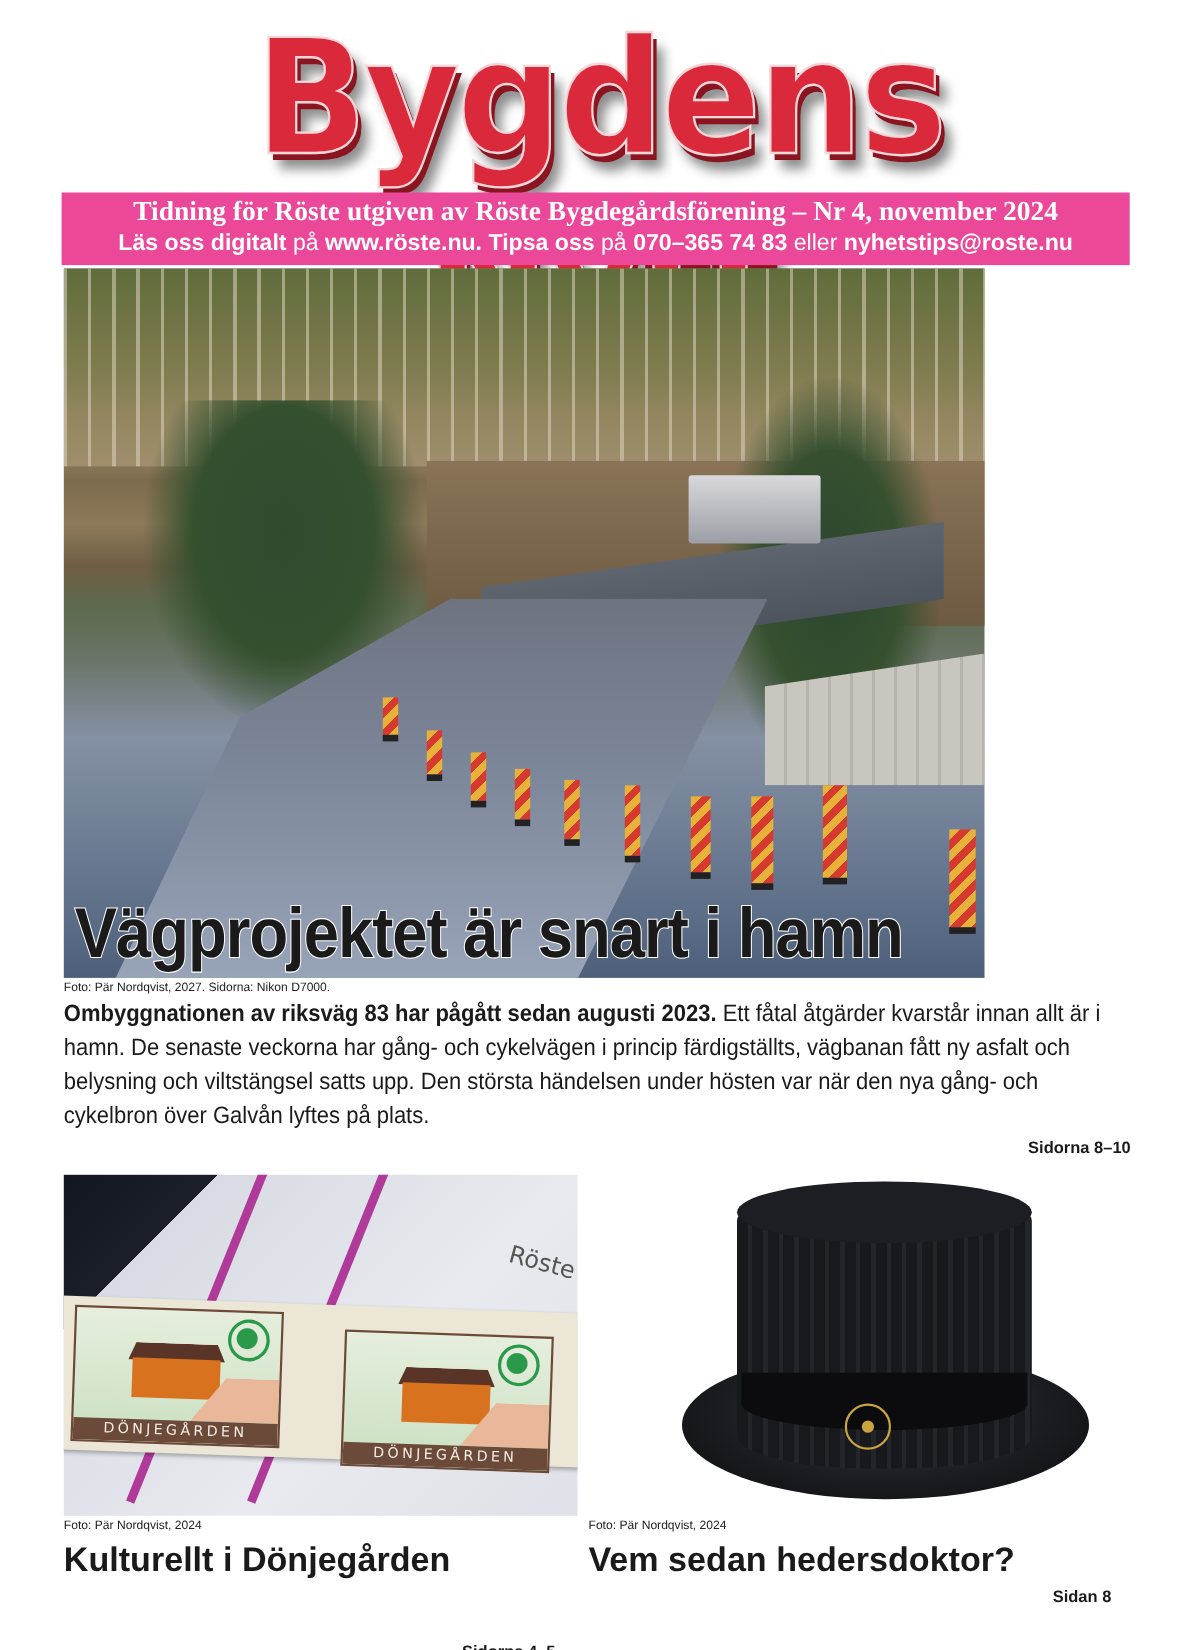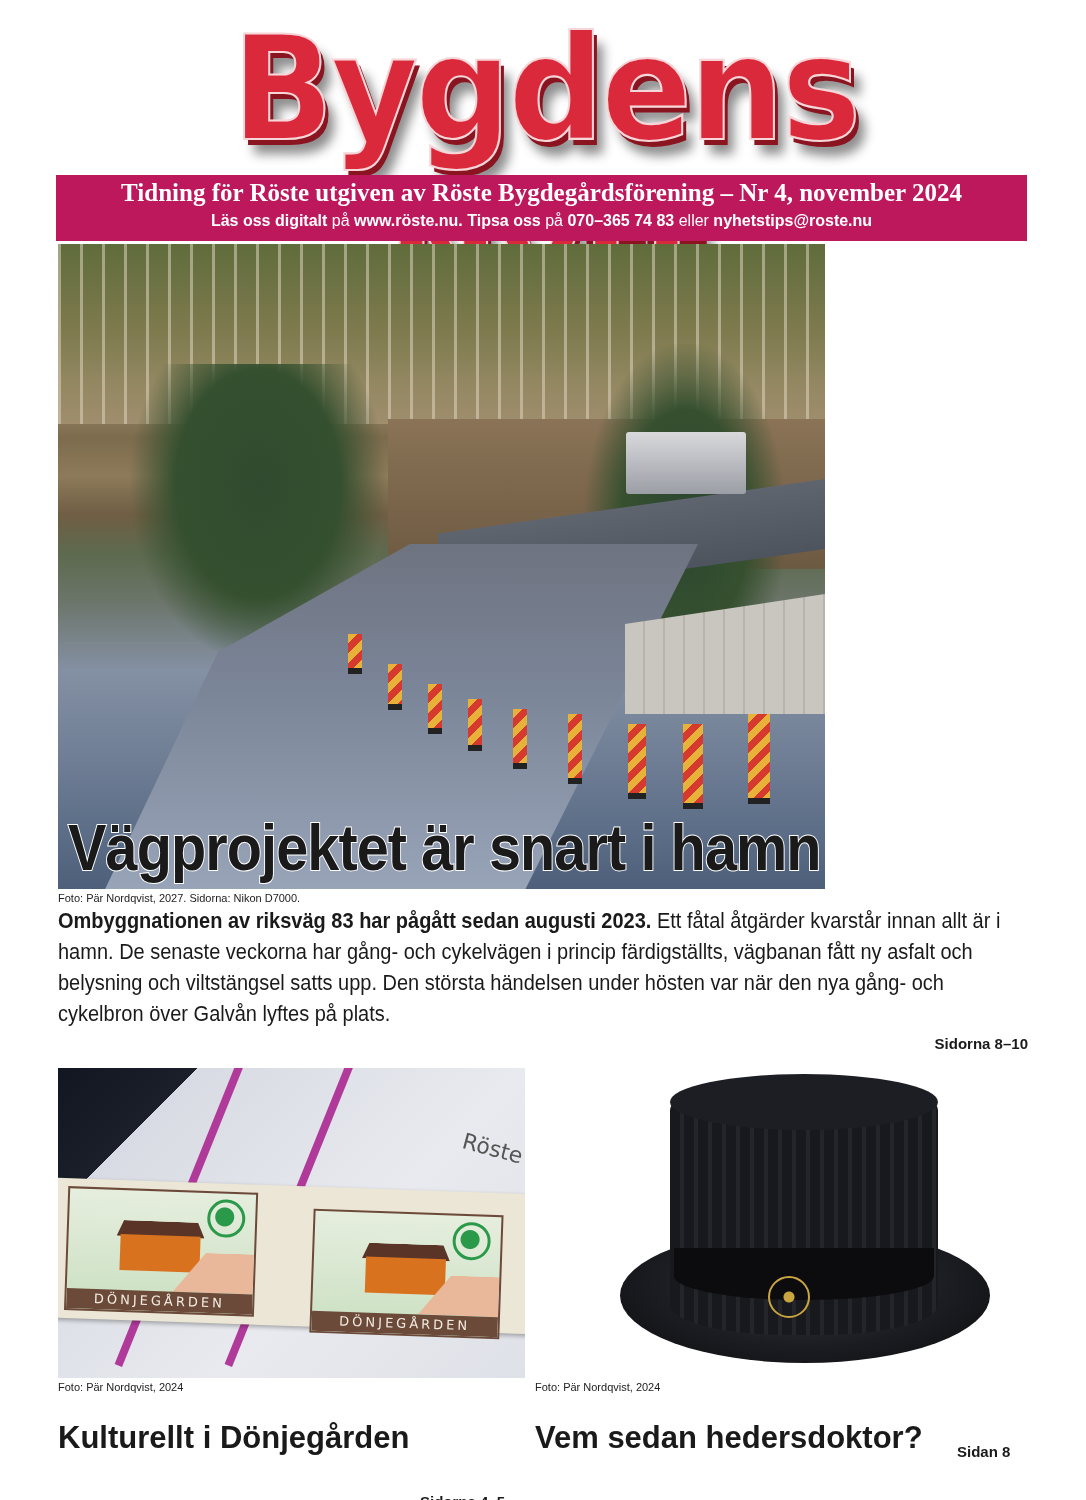--- a/index.html
+++ b/index.html
@@ -18,41 +18,41 @@
     color: #d9293a;
     -webkit-text-stroke: 2px #f6d6d8;
     text-shadow: 4px 6px 0 #8a1520, 10px 14px 10px rgba(0,0,0,0.45);
     transform: scaleY(1.08);
     transform-origin: center bottom;
   }
 
   
   .banner {
     position: absolute; left: 56px; top: 175px; width: 971px; height: 66px;
-    background: #be185d;
+    background: #ec4899;
     color: #ffffff;
     text-align: center;
   }
   .banner .line1 {
     font-family: "Liberation Serif", serif;
     font-weight: bold;
     font-size: 25px;
     line-height: 32px;
     padding-top: 2px;
   }
   .banner .line2 {
     font-family: "Liberation Sans", sans-serif;
-    font-size: 16px;
+    font-size: 21px;
     line-height: 24px;
   }
   .banner .line2 b { font-weight: bold; }
 
   
   .main-photo {
-    position: absolute; left: 58px; top: 244px; width: 767px; height: 645px;
+    position: absolute; left: 58px; top: 244px; width: 837px; height: 645px;
     overflow: hidden;
     background:
       linear-gradient(180deg, #6f7a4c 0%, #8a8a5a 10%, #a59470 22%, #7c6b4d 30%, #8d7a5a 36%, #6f5e44 42%, #5d6a4e 48%, #6b7468 55%, #8490a3 66%, #6f7e95 80%, #5b6c86 92%, #4d5f7a 100%);
   }
   .main-photo .forest {
     position: absolute; left: 0; top: 0; width: 100%; height: 180px;
     background:
       repeating-linear-gradient(90deg, rgba(230,220,200,0.55) 0 3px, transparent 3px 22px),
       linear-gradient(180deg, #5f6b3a 0%, #7d7a4e 50%, #a39170 100%);
     opacity: 0.9;
@@ -211,21 +211,20 @@
   .hat-badge {
     position: absolute; left: 178px; top: 208px; width: 42px; height: 42px;
     border: 2px solid #c9a540; border-radius: 50%;
     background: radial-gradient(circle, #c9a540 0 5px, transparent 6px);
   }
 
   .story-title {
     position: absolute; font-weight: bold; font-size: 31px; color: #1a1a1a;
     font-family: "Liberation Sans", sans-serif;
     white-space: nowrap;
-    margin-top: 20px;
   }
 </style>
 </head>
 <body>
 
 <div class="masthead">Bygdens Nytt</div>
 
 <div class="banner">
   <div class="line1">Tidning för Röste utgiven av Röste Bygdegårdsförening – Nr 4, november 2024</div>
   <div class="line2">

